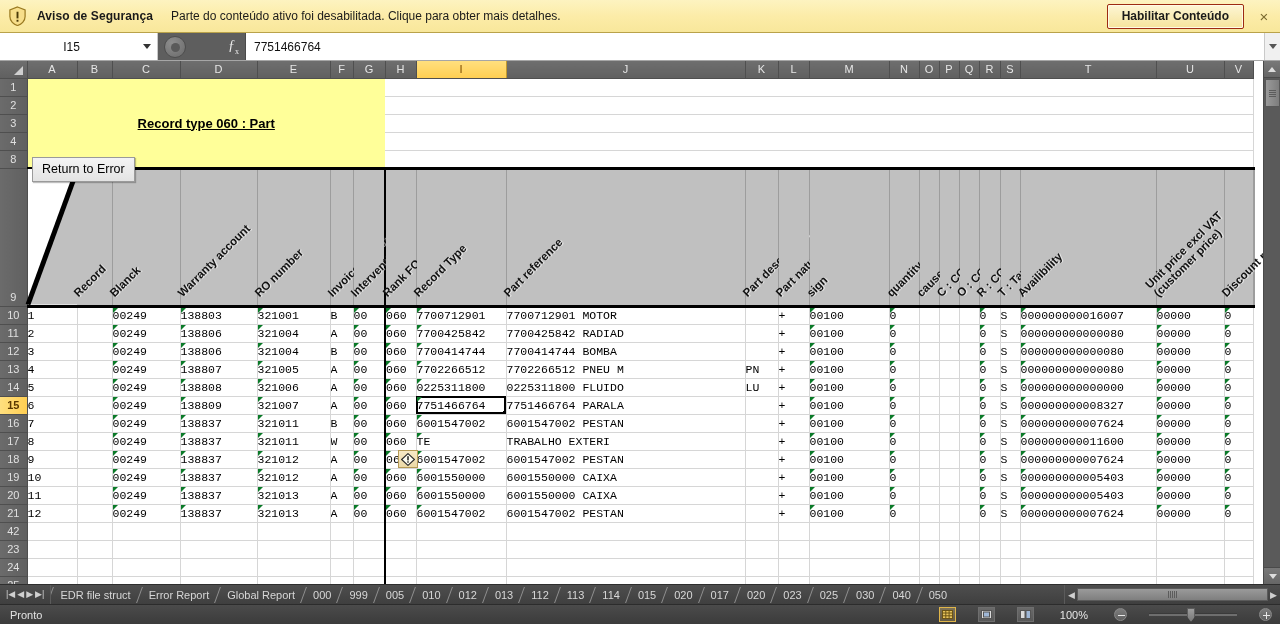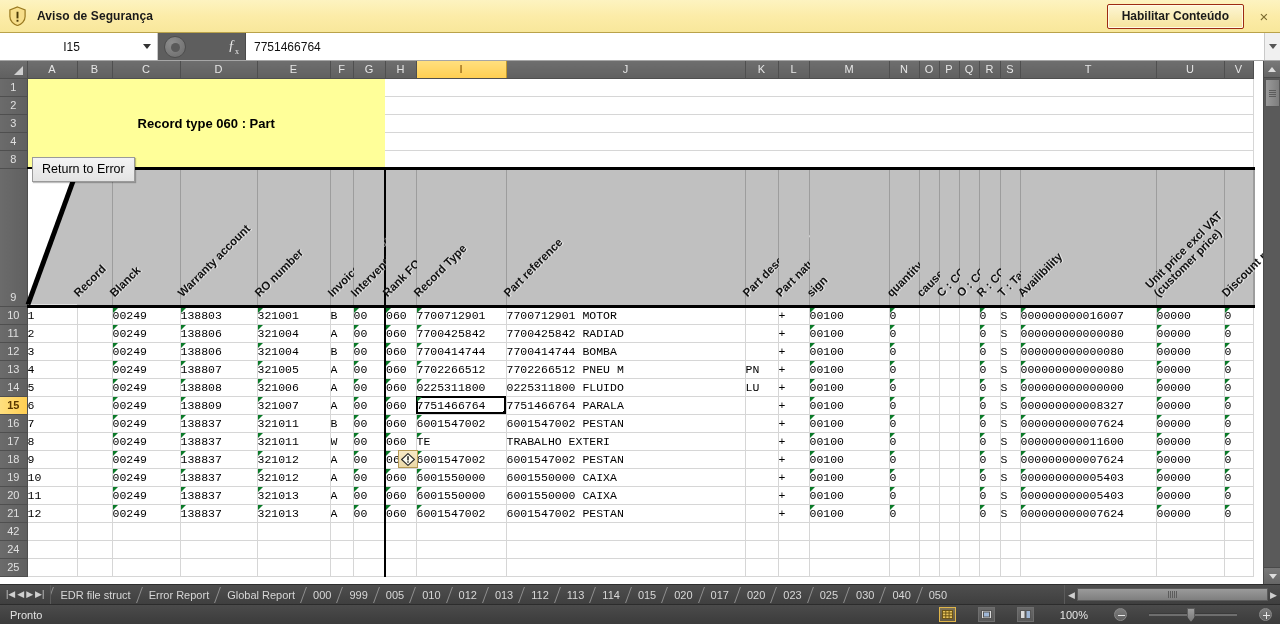--- a/index.html
+++ b/index.html
@@ -154,21 +154,21 @@
   td.cell.sel-cell::after {
     content:""; position:absolute; right:-2px; bottom:-2px;
     width:5px; height:5px; background:#000;
   }
 
   
   td.banner { background: #ffff99; border: none; }
   td.banner.bb { border-bottom: 0; }
   .titlecell {
     text-align:center; font-family:"Liberation Sans", sans-serif;
-    font-weight: bold; font-size: 13px; color:#000;
+    font-weight: bold; font-size: 13px; text-decoration: underline; color:#000;
   }
   .retbtn {
     display:inline-block;
     background: linear-gradient(to bottom,#f4f4f4,#e3e3e3);
     border:1px solid #9a9a9a;
     box-shadow: 1px 1px 1px rgba(0,0,0,.25);
     font-family:"Liberation Sans", sans-serif;
     font-size: 12.5px; color:#000;
     padding: 4px 9px 5px 9px;
     cursor:pointer;
@@ -308,20 +308,21 @@
 
 <div id="app">
 
   <div class="secbar">
     <svg class="sec-shield" viewBox="0 0 20 21">
       <path d="M10 1 L18 4 L18 11 C18 16 14 19.5 10 20.5 C6 19.5 2 16 2 11 L2 4 Z" fill="#f7de8a" stroke="#9a7a22" stroke-width="1.3"></path>
       <rect x="9" y="6" width="2" height="7" fill="#4a3a08"></rect>
       <rect x="9" y="14.5" width="2" height="2" fill="#4a3a08"></rect>
     </svg>
     <span class="sec-title">Aviso de Segurança</span>
+    <span class="sec-msg">Parte do conteúdo ativo foi desabilitada. Clique para obter mais detalhes.</span>
     <button class="sec-btn">Habilitar Conteúdo</button>
     <span class="sec-close">×</span>
   </div>
 
   <div class="fbar">
     <div class="namebox">
       <span class="nb-text">I15</span>
       <span class="nb-caret"></span>
     </div>
     <div class="fx-group">
@@ -804,20 +805,45 @@
             <td class="cell err">0</td>
             <td class="cell">S</td>
             <td class="cell err">000000000007624</td>
             <td class="cell err">00000</td>
             <td class="cell err">0</td>
           </tr>
         </tbody>
       <tbody id="emptybody">
           <tr>
             <td class="rowhead">42</td>
+            <td class="cell"></td>
+            <td class="cell"></td>
+            <td class="cell"></td>
+            <td class="cell"></td>
+            <td class="cell"></td>
+            <td class="cell"></td>
+            <td class="cell"></td>
+            <td class="cell thickleft"></td>
+            <td class="cell"></td>
+            <td class="cell"></td>
+            <td class="cell"></td>
+            <td class="cell"></td>
+            <td class="cell"></td>
+            <td class="cell"></td>
+            <td class="cell"></td>
+            <td class="cell"></td>
+            <td class="cell"></td>
+            <td class="cell"></td>
+            <td class="cell"></td>
+            <td class="cell"></td>
+            <td class="cell"></td>
+            <td class="cell"></td>
+          </tr>
+          <tr>
+            <td class="rowhead">23</td>
             <td class="cell"></td>
             <td class="cell"></td>
             <td class="cell"></td>
             <td class="cell"></td>
             <td class="cell"></td>
             <td class="cell"></td>
             <td class="cell"></td>
             <td class="cell thickleft"></td>
             <td class="cell"></td>
             <td class="cell"></td>

